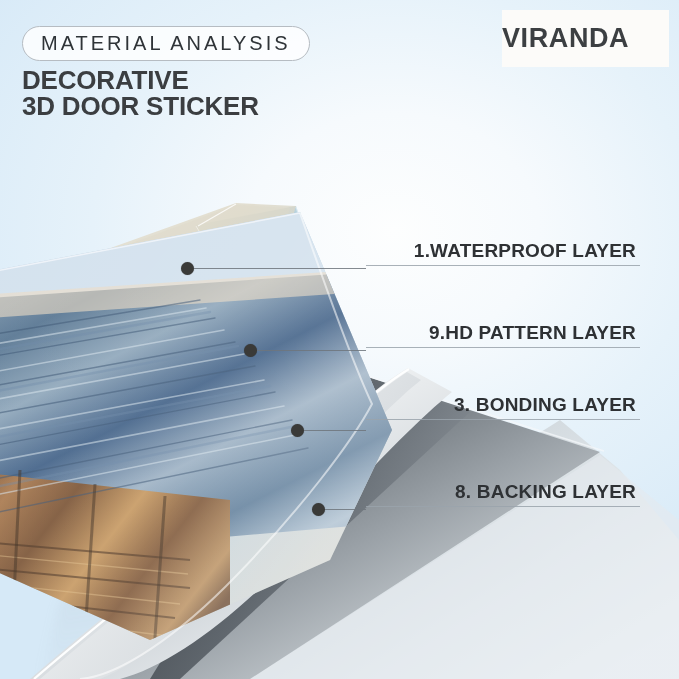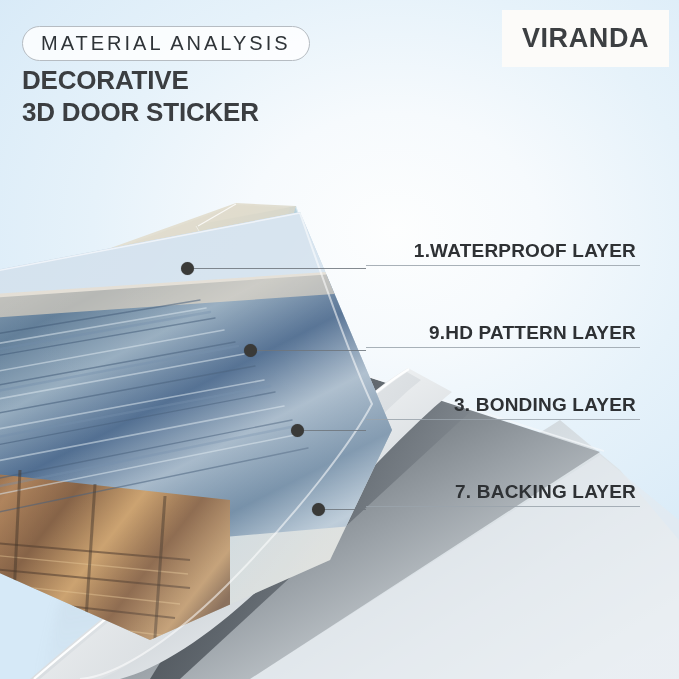--- a/index.html
+++ b/index.html
@@ -22,26 +22,26 @@
     border:1.4px solid #b6bcc2;border-radius:999px;
     background:rgba(255,255,255,.82);
     font-size:20px;font-weight:400;letter-spacing:3.0px;
     color:#2f3438;line-height:1;white-space:nowrap;
   }
   .title{
     position:absolute;left:22px;top:68px;
     font-size:26px;font-weight:700;line-height:0.99;
     letter-spacing:-0.2px;color:#3b3e41;white-space:nowrap;
   }
-  .title .l2{display:block;margin-top:6px;text-align:center;}
+  .title .l2{display:block;text-align:center;}
 
   .logo-box{
     position:absolute;left:502px;top:10px;width:167px;height:57px;
     background:#fcfbf9;
-    display:flex;align-items:center;justify-content:center;
+    display:flex;align-items:center;
   }
   .logo-txt{
     font-size:27px;font-weight:700;letter-spacing:.6px;color:#3c3f42;
   }
 
   
   #art{position:absolute;left:0;top:0;width:679px;height:679px;}
 
   
   .callout{position:absolute;white-space:nowrap;}
@@ -319,17 +319,17 @@
   <div class="dot" style="left:291px;top:424px;"></div>
   <div class="lead" style="left:304px;top:430px;width:62px;"></div>
   <div class="callout" style="left:366px;top:394px;width:274px;">
     <span class="lbl">3. BONDING LAYER</span>
     <span class="rule"></span>
   </div>
 
   <div class="dot" style="left:312px;top:503px;"></div>
   <div class="lead" style="left:325px;top:509px;width:41px;"></div>
   <div class="callout" style="left:366px;top:481px;width:274px;">
-    <span class="lbl">7. BACKING LAYER</span>
+    <span class="lbl">8. BACKING LAYER</span>
     <span class="rule"></span>
   </div>
 
 </div>
 
 </body></html>

